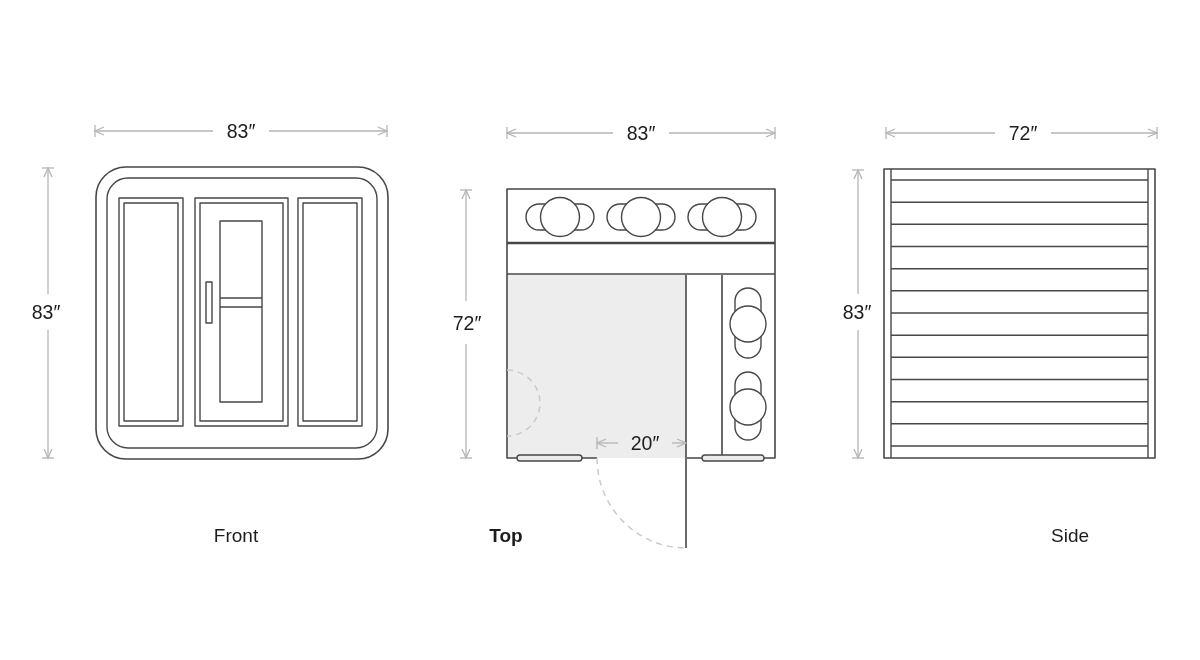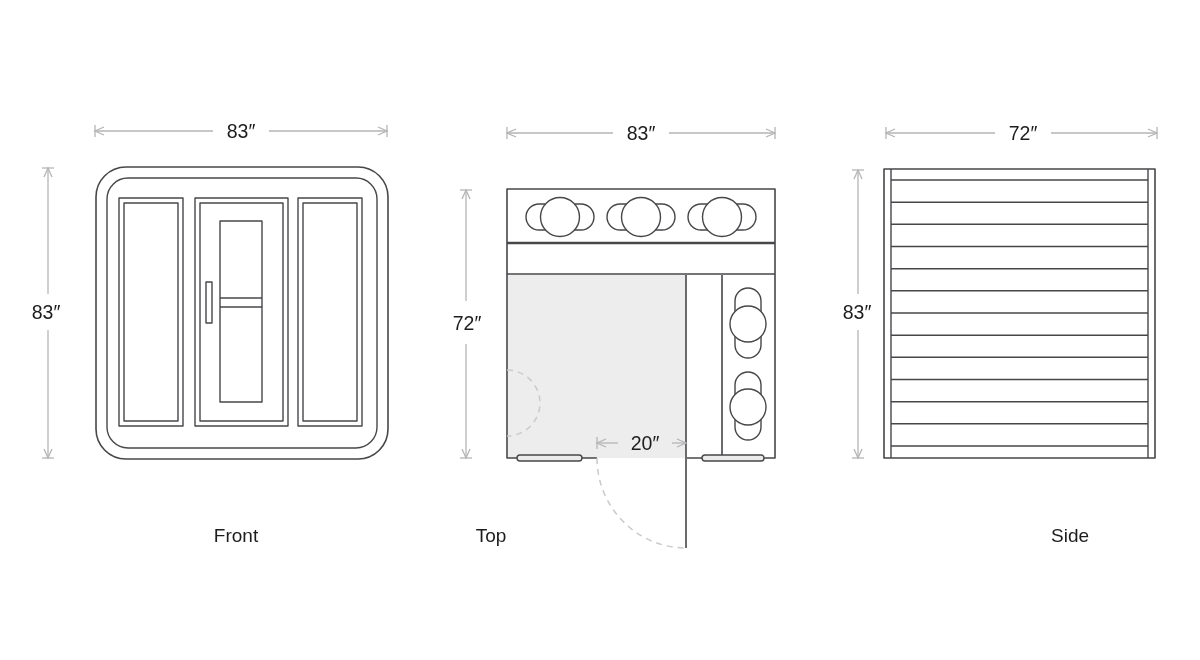--- a/index.html
+++ b/index.html
@@ -27,21 +27,21 @@
     font-family:"Liberation Sans",sans-serif;
     font-size:19.5px;
     text-anchor:middle;
   }
 
   .view-label{
     position:absolute;top:524px;transform:translateX(-50%);
     color:var(--text,#1d1d1f);font-size:19px;line-height:24px;white-space:nowrap;
   }
   #lbl-front{left:236px;}
-  #lbl-top{left:491px;}
+  #lbl-top{left:506px;font-weight:bold;}
   #lbl-side{left:1070px;}
 </style>
 </head>
 <body>
 
 <div class="stage">
 <svg width="1200" height="660" viewBox="0 0 1200 660">
 
   <g>
 

